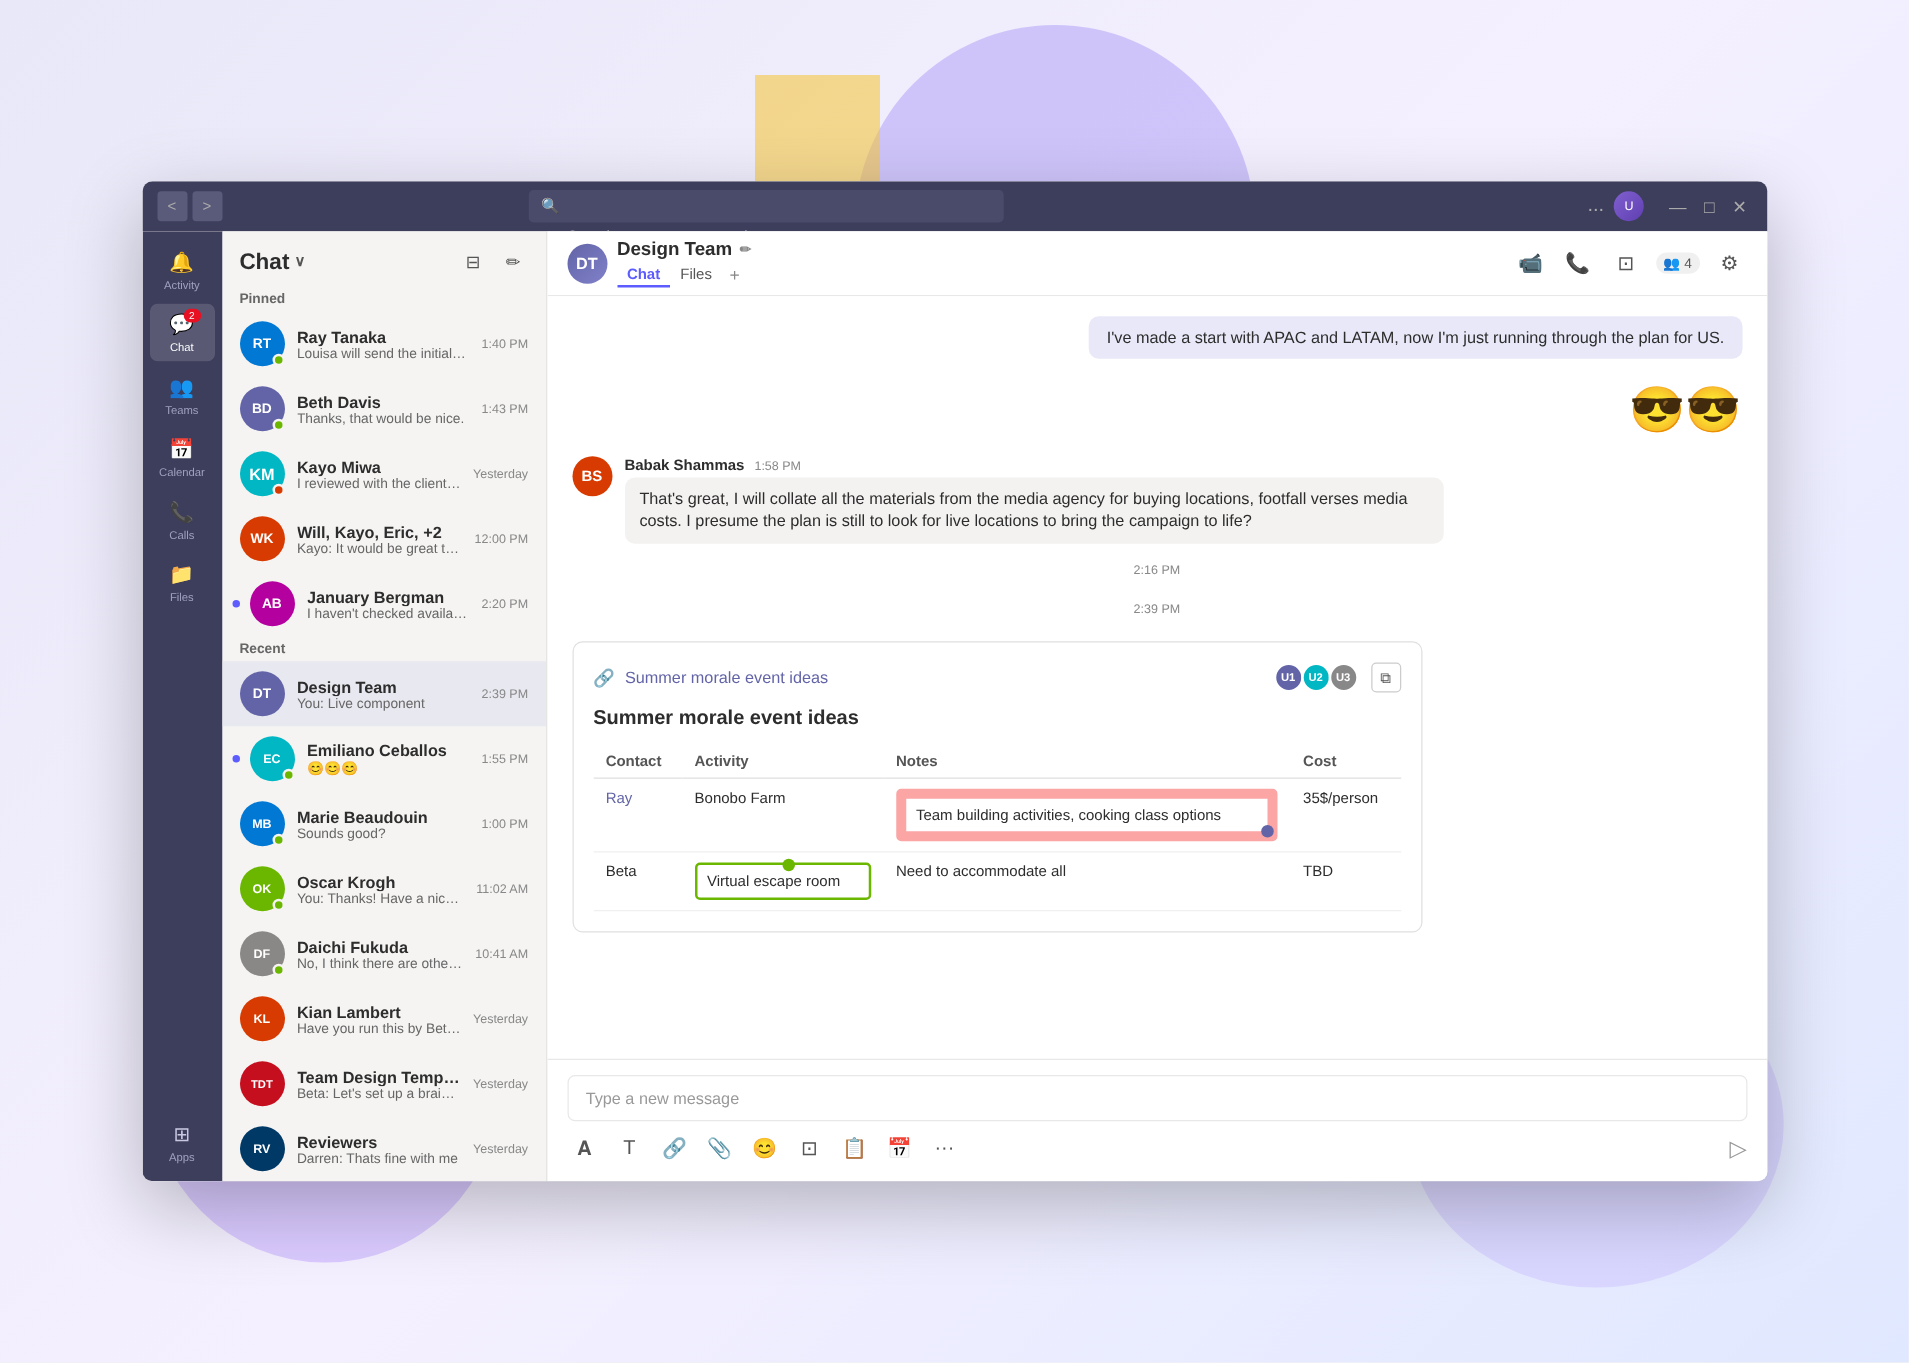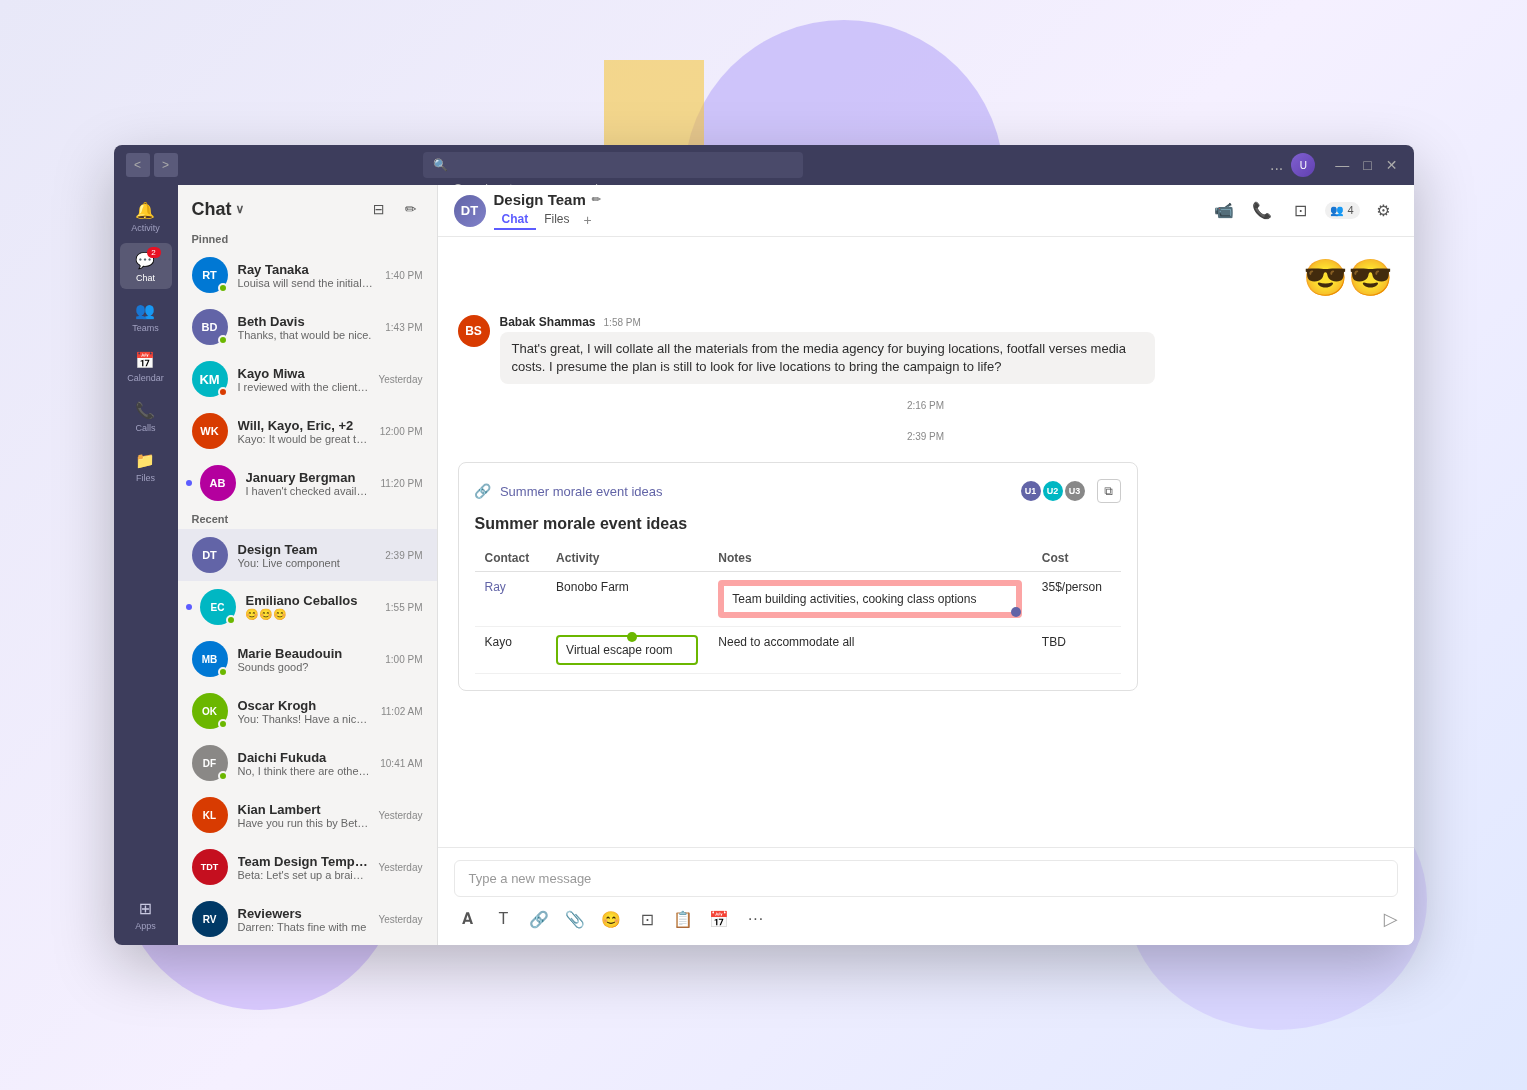--- a/index.html
+++ b/index.html
@@ -476,21 +476,21 @@
       background: white;
     }
     .data-table td {
       padding: 8px 10px;
       color: #2d2d2d;
       border-bottom: 1px solid #f0f0f0;
       vertical-align: top;
     }
     .link-text { color: #6264a7; text-decoration: none; }
     .cell-editing {
-      border: 6px solid #fca5a5;
+      border: 8px solid #fca5a5;
       border-radius: 4px;
       position: relative;
     }
     .cell-editing-green {
       border: 2px solid #6bb700;
       border-radius: 4px;
     }
     .edit-handle {
       position: absolute;
       width: 10px; height: 10px;
@@ -684,21 +684,21 @@
             <div class="chat-time">12:00 PM</div>
           </div>
 
           <div class="chat-item" style="position:relative;">
             <span class="unread-dot"></span>
             <div class="avatar av-magenta" style="font-size:11px;margin-left:8px;">AB</div>
             <div class="chat-info">
               <div class="chat-name">January Bergman</div>
               <div class="chat-preview">I haven't checked available times yet</div>
             </div>
-            <div class="chat-time">11:20 PM</div>
+            <div class="chat-time">2:20 PM</div>
           </div>
 
           <div class="section-label">Recent</div>
 
           <div class="chat-item active">
             <div class="avatar av-purple" style="font-size:11px;">DT</div>
             <div class="chat-info">
               <div class="chat-name">Design Team</div>
               <div class="chat-preview">You: Live component</div>
             </div>
@@ -799,20 +799,25 @@
             <span class="header-action-btn">📹</span>
             <span class="header-action-btn">📞</span>
             <span class="header-action-btn">⊡</span>
             <span class="participant-count">👥 4</span>
             <span class="header-action-btn">⚙</span>
           </div>
         </div>
 
         <div class="messages-area">
 
+          <div class="self-msg">
+            <div class="self-bubble-wrap">
+              I've made a start with APAC and LATAM, now I'm just running through the plan for US.
+            </div>
+          </div>
 
           <div class="emoji-row">
             😎😎
           </div>
 
           <div class="message-row">
             <div class="msg-avatar av-orange">BS</div>
             <div class="msg-content">
               <div class="msg-header">
                 <span class="msg-sender">Babak Shammas</span>
@@ -859,21 +864,21 @@
                   <td>Bonobo Farm</td>
                   <td style="position:relative;">
                     <div class="cell-editing" style="position:relative; padding:6px 8px;">
                       Team building activities, cooking class options
                       <div class="edit-handle"></div>
                     </div>
                   </td>
                   <td>35$/person</td>
                 </tr>
                 <tr>
-                  <td>Kayo</td>
+                  <td>Beta</td>
                   <td style="position:relative;">
                     <div class="cell-editing-green" style="position:relative; padding:6px 8px;">
                       Virtual escape room
                       <div class="edit-handle-green"></div>
                     </div>
                   </td>
                   <td>Need to accommodate all</td>
                   <td>TBD</td>
                 </tr>
               </tbody>

